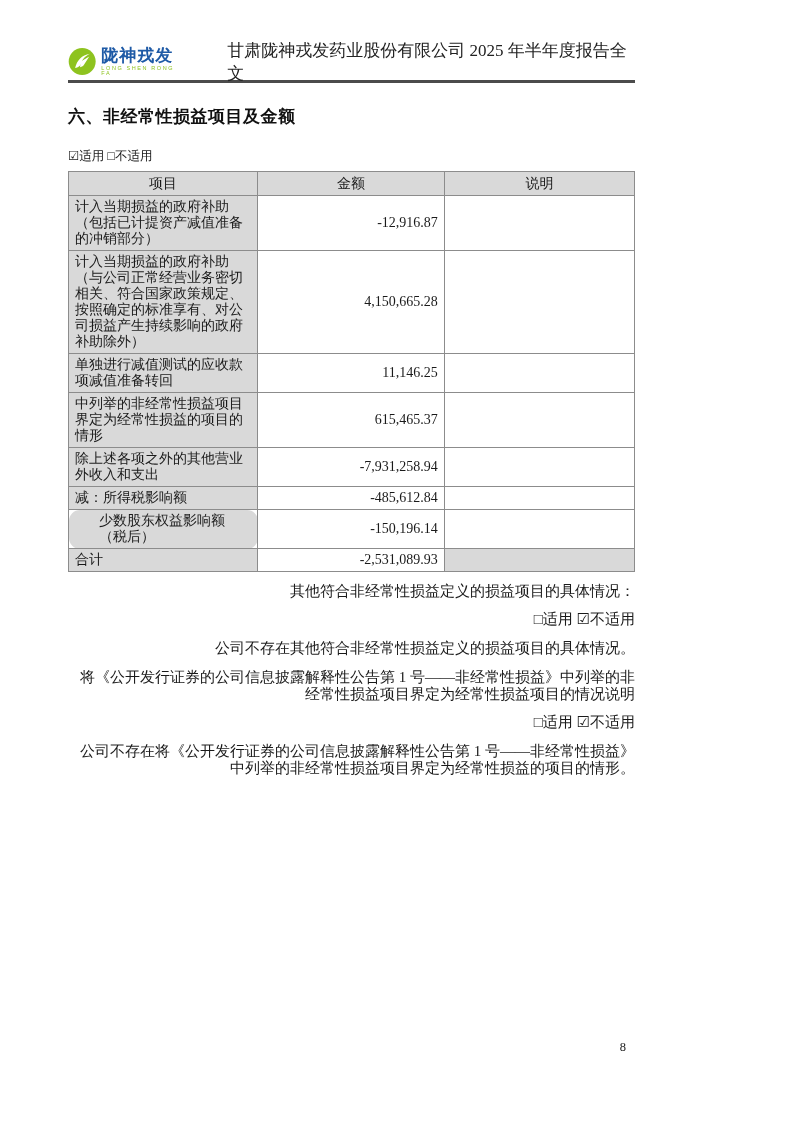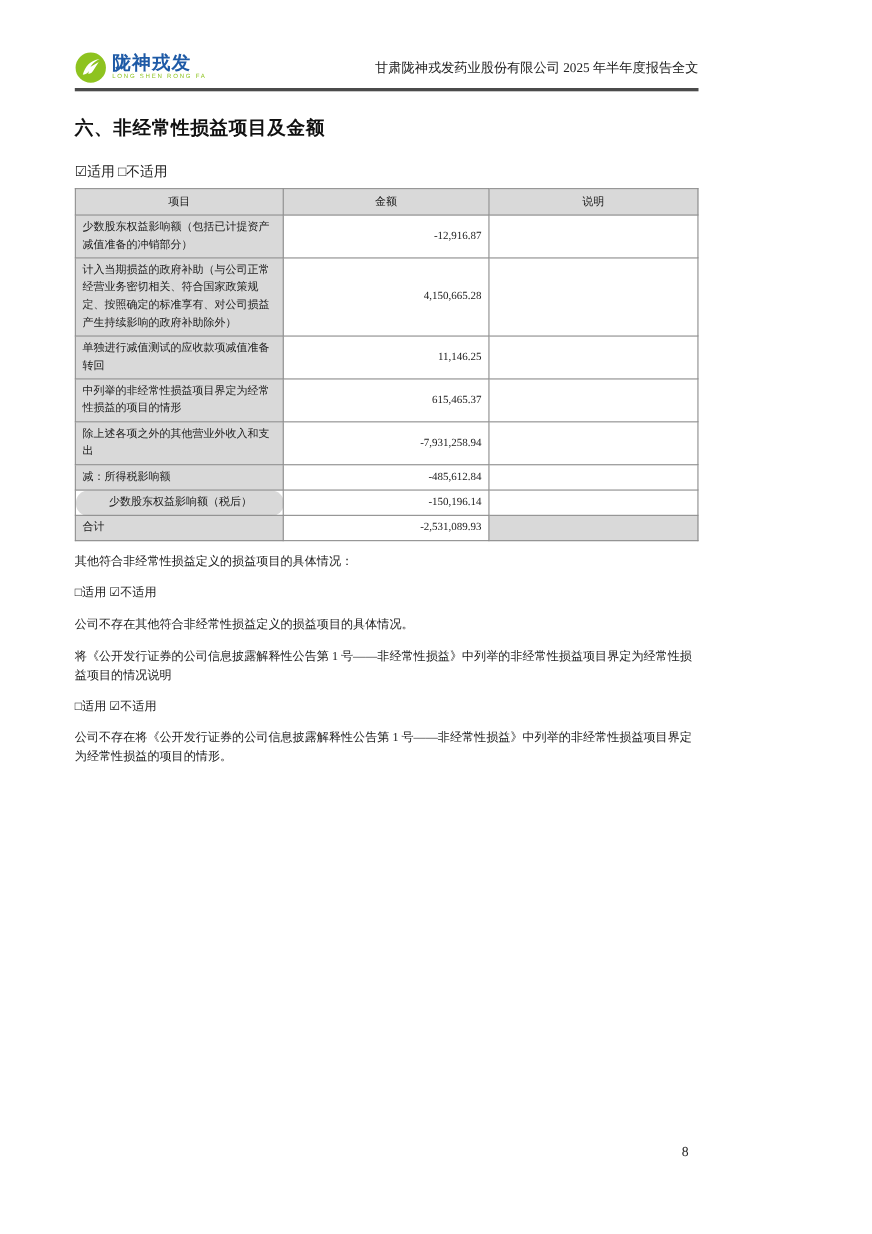--- a/index.html
+++ b/index.html
@@ -25,58 +25,58 @@
   .logo-mark{width:29px;height:29px;display:block;}
   .logo-text{display:flex;flex-direction:column;line-height:1;}
   .brand-cn{
     font-family:"Liberation Sans","DejaVu Sans",sans-serif;
     font-weight:bold;font-size:17px;color:#1e5aa6;letter-spacing:1px;
   }
   .brand-en{
     font-family:"Liberation Sans","DejaVu Sans",sans-serif;
     font-size:5.5px;color:#8ec31f;letter-spacing:1.6px;margin-top:2px;
   }
-  .report-title{font-size:12px;color:#222;margin-left:42px;}
+  .report-title{font-size:17px;color:#222;margin-left:42px;}
 
   
   .sec-title{
     margin:22px 0 0 0;
     font-family:"Liberation Sans","DejaVu Sans",sans-serif;
     font-size:17px;font-weight:bold;color:#111;
     letter-spacing:0.5px;
   }
   .applicability{margin-top:20px;font-size:12.5px;}
   .unit-line{margin-top:10px;font-size:12.5px;text-align:right;}
 
   
   table.pnl{
     margin-top:6px;width:100%;
     border-collapse:collapse;table-layout:fixed;
-    font-size:10px;
+    font-size:14px;
   }
   table.pnl th,table.pnl td{
     border:1px solid #8c8c8c;
     padding:3px 6px;
     line-height:16px;
     vertical-align:middle;
   }
   table.pnl th{
     background:#d9d9d9;font-weight:normal;text-align:center;height:17px;
   }
   table.pnl col.c-item{width:33.4%;}
   table.pnl col.c-amt{width:33%;}
   table.pnl col.c-note{width:33.6%;}
   td.item{background:#d9d9d9;text-align:left;}
   td.amt{text-align:right;padding-right:10px;background:#ffffff;}
   td.note{background:#ffffff;}
   tr.total td.note{background:#d9d9d9;}
   td.item.indent{padding-left:30px;border-radius:11px;}
 
   
-  .note-p{margin-top:11px;font-size:11px;line-height:17px;}
+  .note-p{margin-top:11px;font-size:15px;line-height:17px;text-align:right;}
   .note-p.gap{margin-top:12px;}
 
   
   .page-num{
     position:absolute;top:1040px;right:77px;
     font-size:12.5px;color:#222;
   }
 </style>
 </head>
 <body>
@@ -112,21 +112,21 @@
         </colgroup>
       <thead>
         <tr>
           <th>项目</th>
           <th>金额</th>
           <th>说明</th>
         </tr>
       </thead>
       <tbody>
         <tr>
-          <td class="item">少数股东权益影响额（包括已计提资产减值准备的冲销部分）</td>
+          <td class="item">计入当期损益的政府补助（包括已计提资产减值准备的冲销部分）</td>
           <td class="amt">-12,916.87</td>
           <td class="note"></td>
         </tr>
         <tr>
           <td class="item">计入当期损益的政府补助（与公司正常经营业务密切相关、符合国家政策规定、按照确定的标准享有、对公司损益产生持续影响的政府补助除外）</td>
           <td class="amt">4,150,665.28</td>
           <td class="note"></td>
         </tr>
         <tr>
           <td class="item">单独进行减值测试的应收款项减值准备转回</td>

